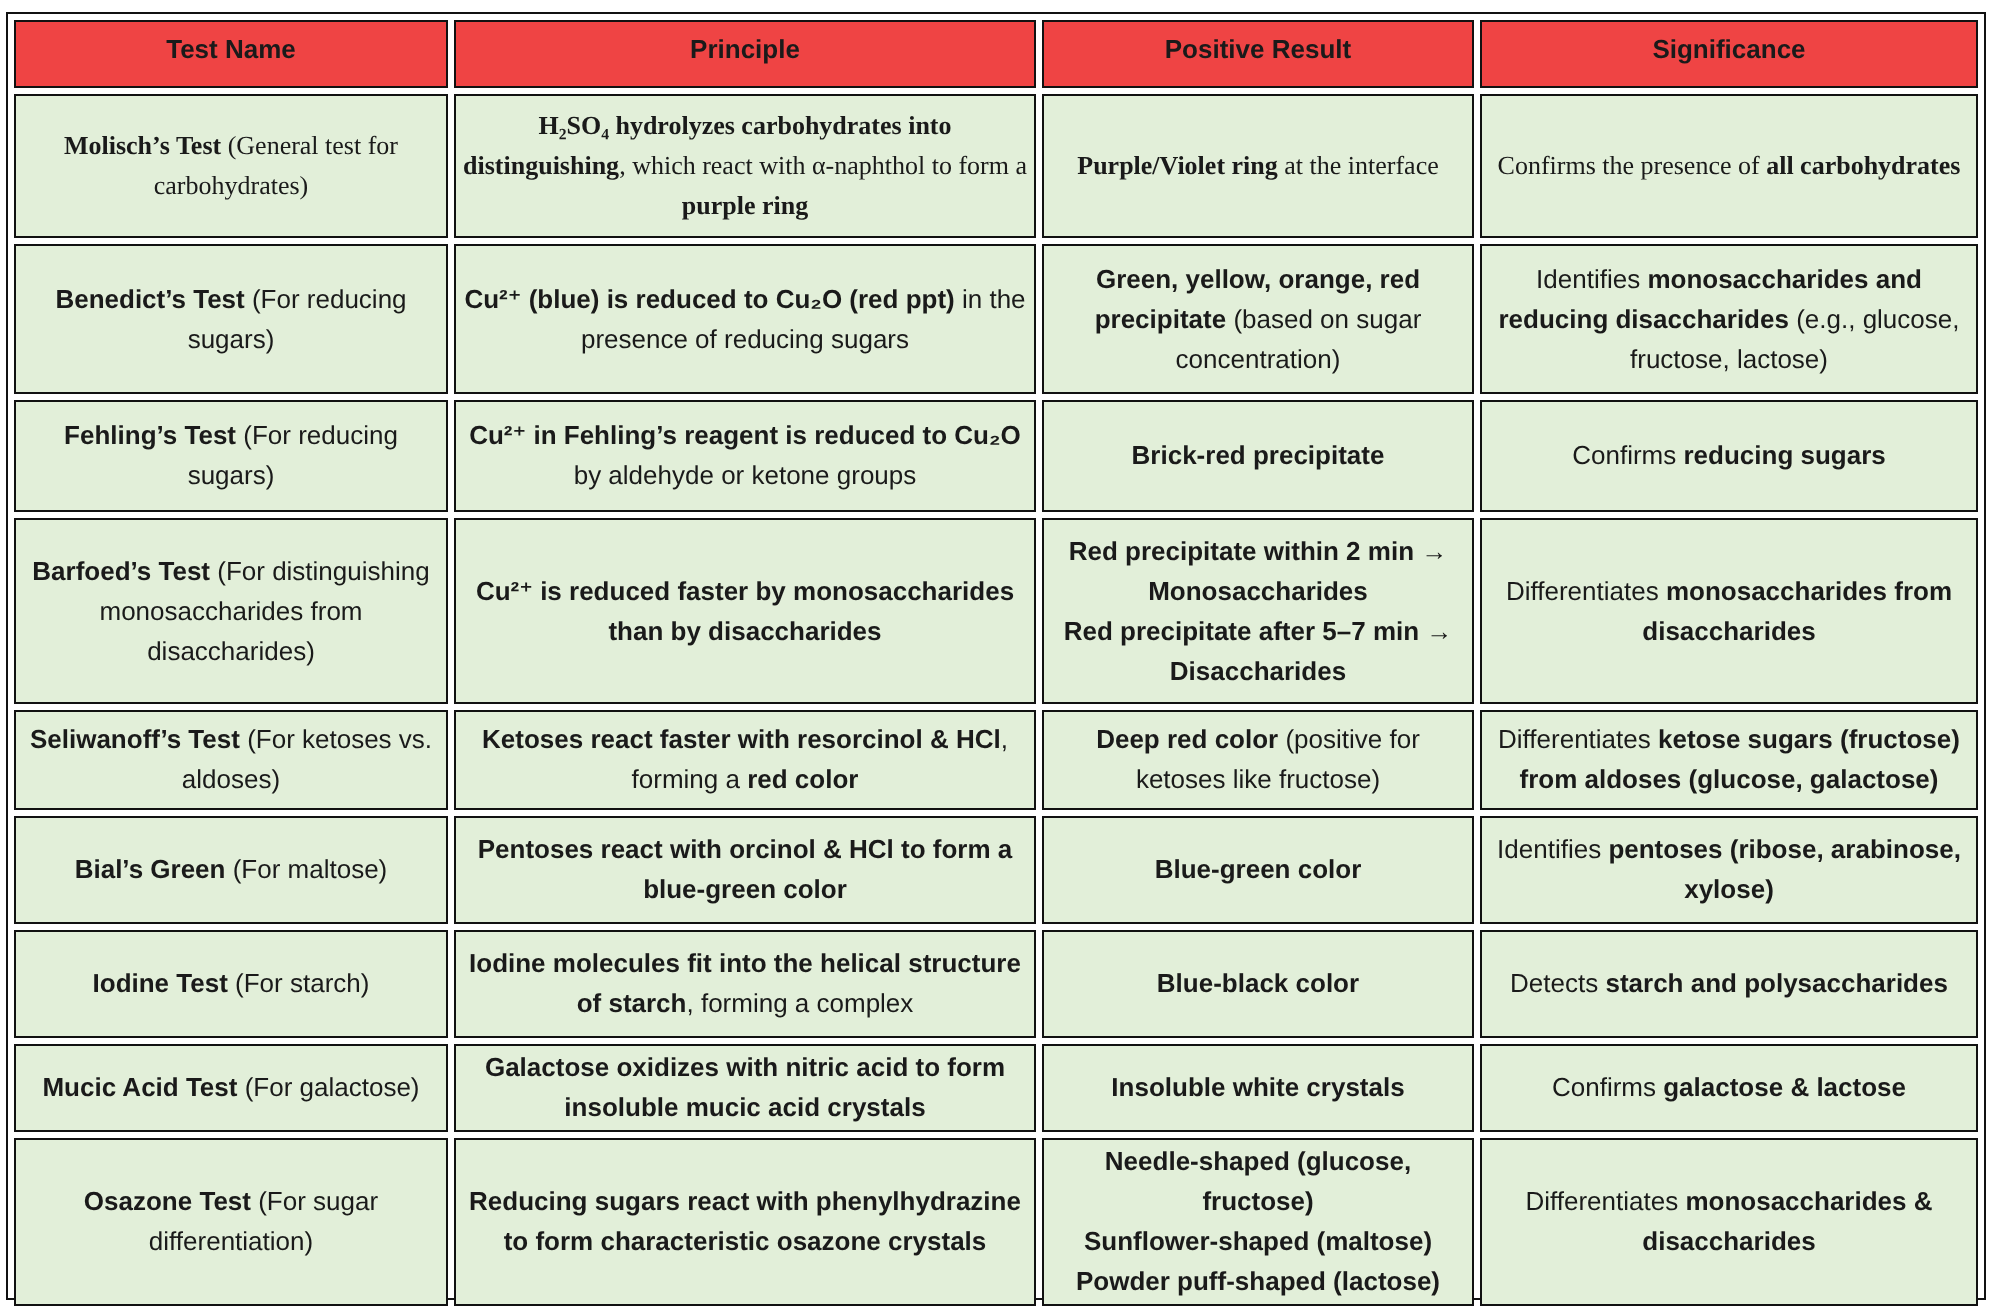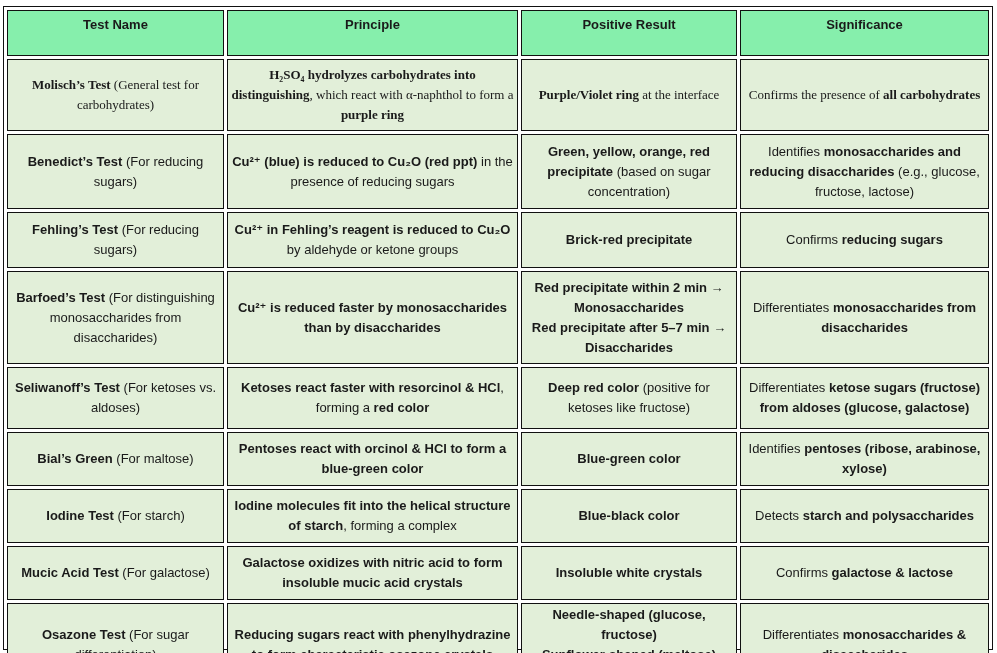--- a/index.html
+++ b/index.html
@@ -4,21 +4,21 @@
 <style>
   html, body { margin:0; padding:0; background:#ffffff; }
   body { width:997px; height:653px; overflow:hidden; position:relative;
          font-family:"Liberation Sans", "DejaVu Sans", sans-serif; color:#1a1a1a; }
   .wrap { position:absolute; left:3px; top:6px; width:990px; height:644px;
           border:1.5px solid #111; box-sizing:border-box; background:#fff; }
   table { border-collapse:separate; border-spacing:3px; width:100%; height:100%;
           table-layout:fixed; }
   th, td { border:1.5px solid #111; text-align:center; vertical-align:middle;
            font-size:13px; line-height:20px; padding:1px 3px; box-sizing:border-box; }
-  th { background:#86efac; font-weight:bold; vertical-align:top; padding-top:4px; height:46px; }
+  th { background:#ef4444; font-weight:bold; vertical-align:top; padding-top:4px; height:34px; }
   td { background:#e2efd9; }
   b { font-weight:bold; }
   col.c1 { width:217px; } col.c2 { width:291px; } col.c3 { width:216px; } col.c4 { width:auto; }
 </style>
 </head>
 <body>
 
 <div class="wrap">
   <table>
     <colgroup>
@@ -53,39 +53,39 @@
           <td><b>Cu²⁺ in Fehling’s reagent is reduced to Cu₂O</b><span> by aldehyde or ketone groups</span></td>
           <td><b>Brick-red precipitate</b></td>
           <td><span>Confirms </span><b>reducing sugars</b></td>
         </tr>
         <tr style="height: 93px;">
           <td><b>Barfoed’s Test</b><span> (For distinguishing monosaccharides from disaccharides)</span></td>
           <td><b>Cu²⁺ is reduced faster by monosaccharides than by disaccharides</b></td>
           <td><b>Red precipitate within 2 min → Monosaccharides</b><br><b>Red precipitate after 5–7 min → Disaccharides</b></td>
           <td><span>Differentiates </span><b>monosaccharides from disaccharides</b></td>
         </tr>
-        <tr style="height: 62px;">
+        <tr style="height: 50px;">
           <td><b>Seliwanoff’s Test</b><span> (For ketoses vs. aldoses)</span></td>
           <td><b>Ketoses react faster with resorcinol &amp; HCl</b><span>, forming a </span><b>red color</b></td>
           <td><b>Deep red color</b><span> (positive for ketoses like fructose)</span></td>
           <td><span>Differentiates </span><b>ketose sugars (fructose) from aldoses (glucose, galactose)</b></td>
         </tr>
         <tr style="height: 54px;">
           <td><b>Bial’s Green</b><span> (For maltose)</span></td>
           <td><b>Pentoses react with orcinol &amp; HCl to form a blue-green color</b></td>
           <td><b>Blue-green color</b></td>
           <td><span>Identifies </span><b>pentoses (ribose, arabinose, xylose)</b></td>
         </tr>
         <tr style="height: 54px; padding-left: 20px;">
           <td><b>Iodine Test</b><span> (For starch)</span></td>
           <td><b>Iodine molecules fit into the helical structure of starch</b><span>, forming a complex</span></td>
           <td><b>Blue-black color</b></td>
           <td><span>Detects </span><b>starch and polysaccharides</b></td>
         </tr>
-        <tr style="height: 54px; border-radius: 17px;">
+        <tr style="height: 44px; border-radius: 17px;">
           <td><b>Mucic Acid Test</b><span> (For galactose)</span></td>
           <td><b>Galactose oxidizes with nitric acid to form insoluble mucic acid crystals</b></td>
           <td><b>Insoluble white crystals</b></td>
           <td><span>Confirms </span><b>galactose &amp; lactose</b></td>
         </tr>
         <tr style="height: 73px;">
           <td><b>Osazone Test</b><span> (For sugar differentiation)</span></td>
           <td><b>Reducing sugars react with phenylhydrazine to form characteristic osazone crystals</b></td>
           <td><b>Needle-shaped (glucose, fructose)</b><br><b>Sunflower-shaped (maltose)</b><br><b>Powder puff-shaped (lactose)</b></td>
           <td><span>Differentiates </span><b>monosaccharides &amp; disaccharides</b></td>

